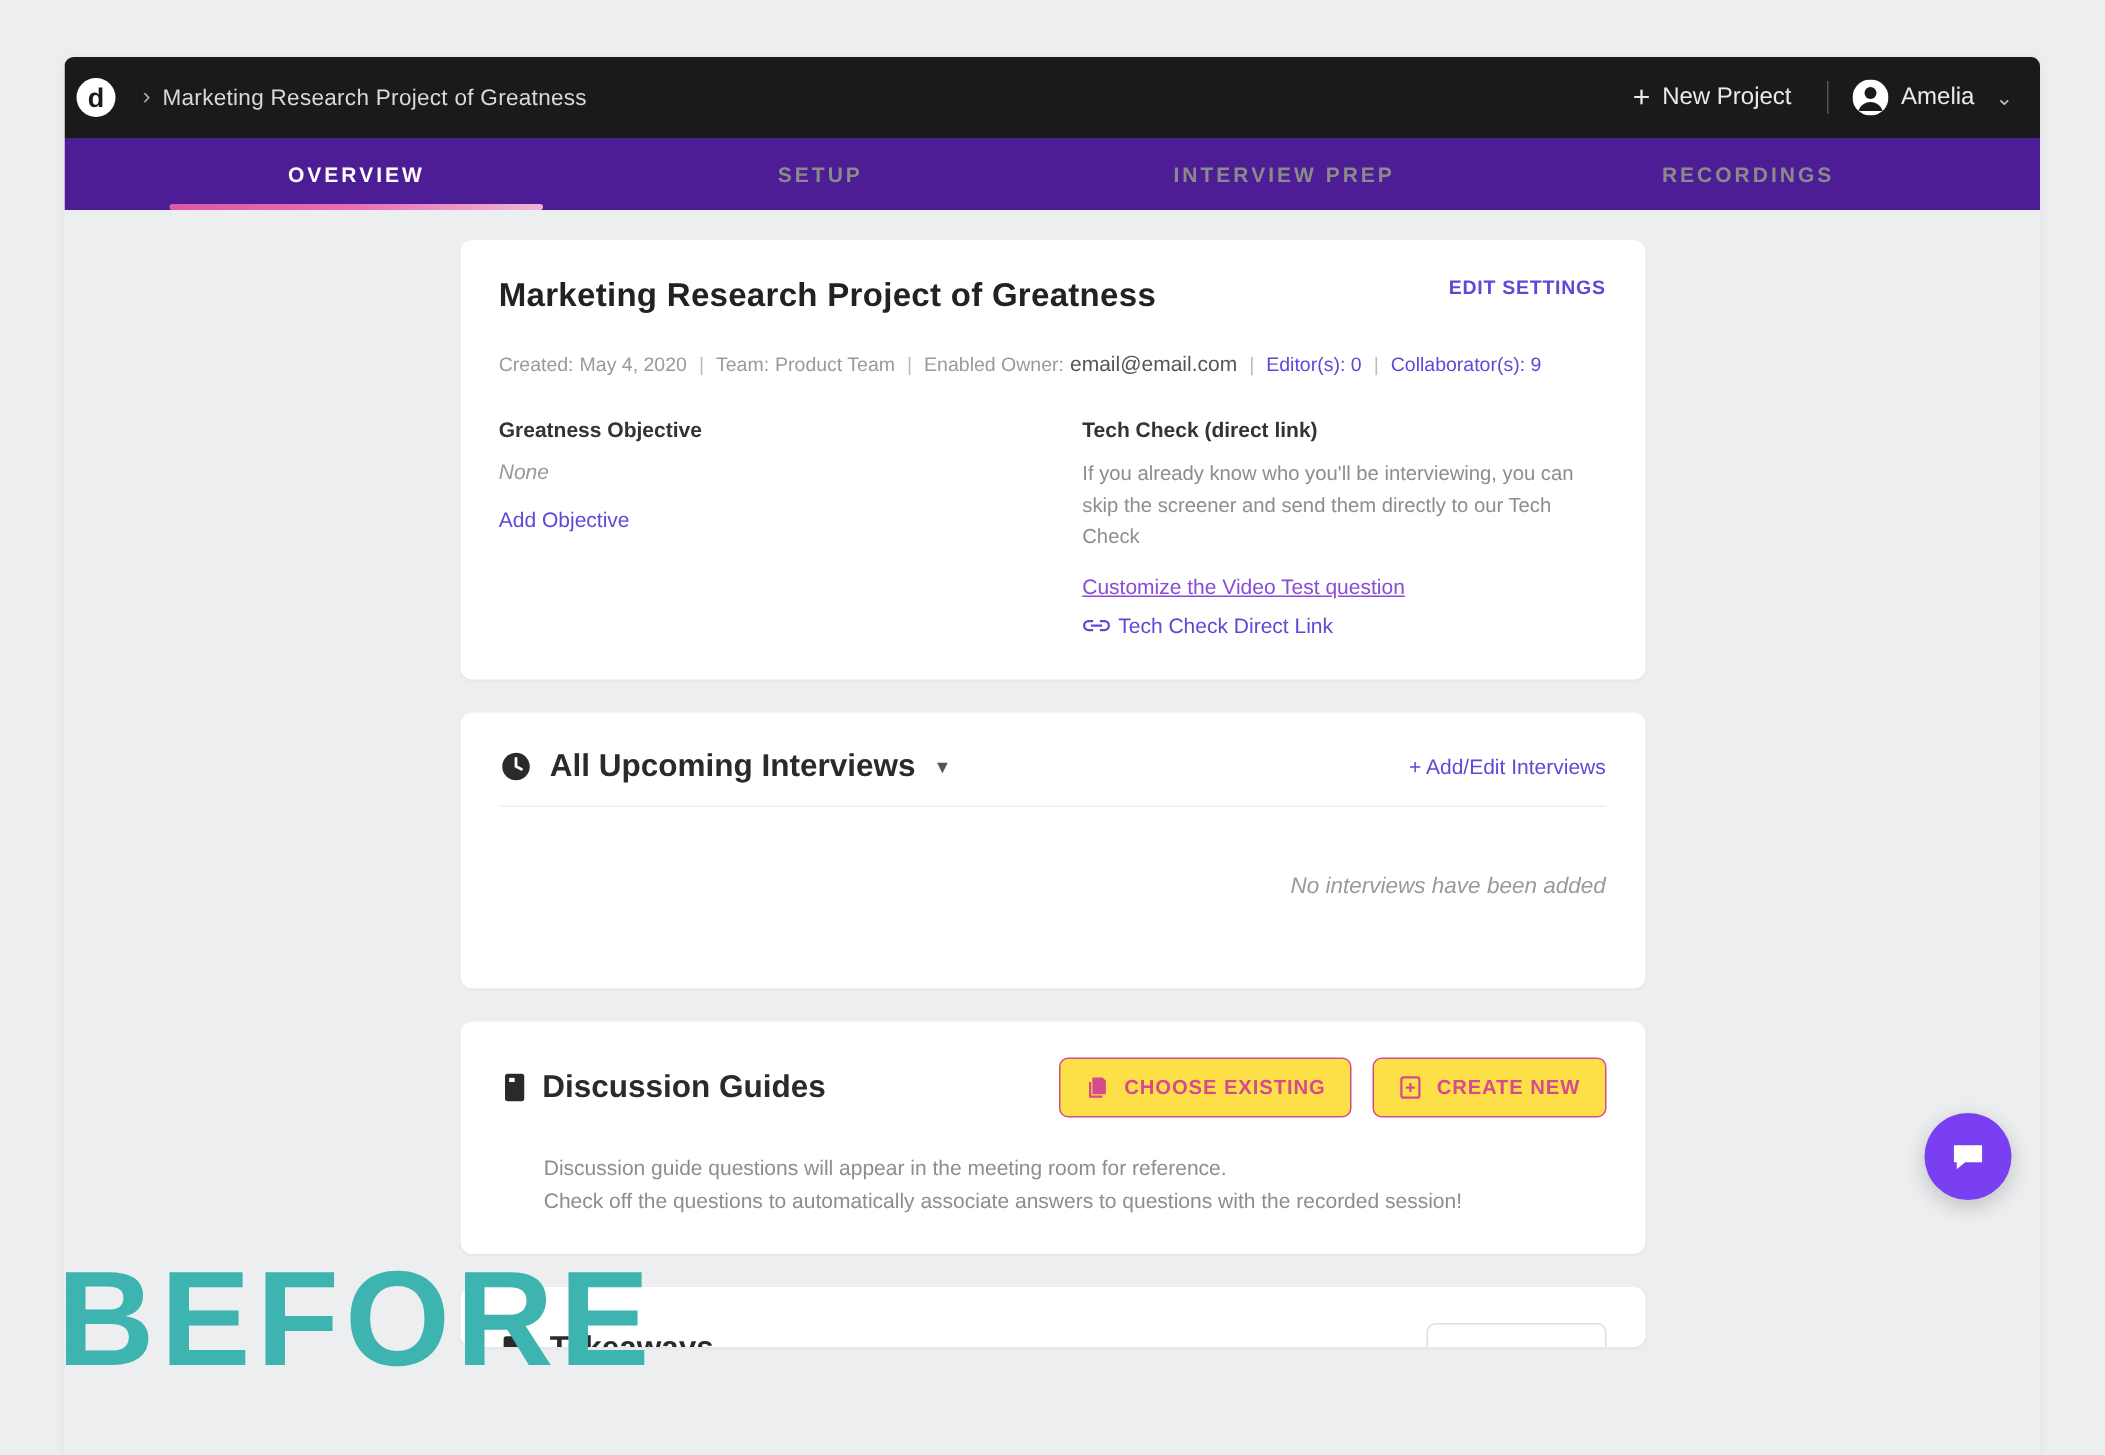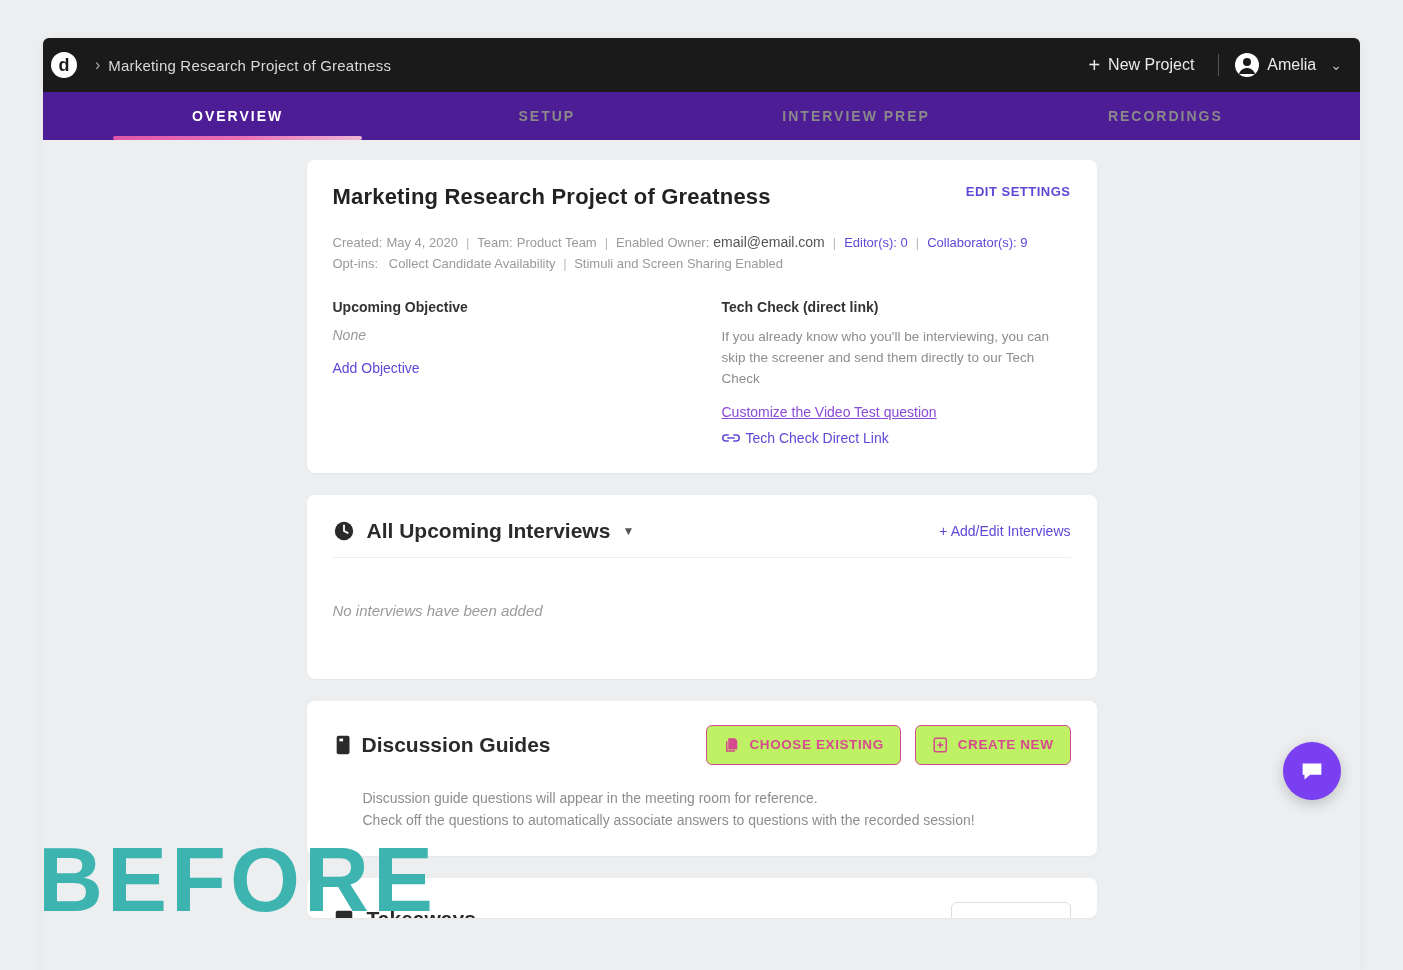--- a/index.html
+++ b/index.html
@@ -102,28 +102,28 @@
   .link { color:#5d49d6; font-size:14px; cursor:pointer; display:inline-flex; align-items:center; gap:6px;text-align:center;}
   .muted { color:#8d8d8d; font-size:13.5px; line-height:1.55; margin-bottom:14px;}
   .purple-link { color:#8a4bd6; font-size:14px; cursor:pointer; display:block; margin-bottom:10px;text-decoration:underline;}
   .link-icon { width:18px; height:14px; }
   
   .section-head { display:flex; align-items:center; justify-content:space-between; padding-bottom:14px; border-bottom:1px solid #eee;}
   .section-title-wrap { display:flex; align-items:center; gap:12px;}
   .section-title { font-size:21px; font-weight:800; color:#2a2a2a;}
   .drop-sm { color:#555; font-size:12px; cursor:pointer;}
   .add-edit { color:#5d49d6; font-size:14px; cursor:pointer;}
-  .empty-msg { text-align:left; color:#9a9a9a; font-style:italic; font-size:15px; padding:44px 0 36px;}
+  .empty-msg { text-align:right; color:#9a9a9a; font-style:italic; font-size:15px; padding:44px 0 36px;}
   
   .dg-head { display:flex; align-items:center; justify-content:space-between;}
   .dg-title-wrap{display:flex;align-items:center;gap:7px;}
   .btn {
     display:inline-flex; align-items:center; gap:8px;
     border:1.5px solid #d64b8e; color:#d64b8e;
-    background:#bef264; border-radius:6px;
+    background:#fde047; border-radius:6px;
     padding:10px 16px; font-weight:800; font-size:13.5px;
     letter-spacing:0.6px; cursor:pointer;
   }
   .btn svg{width:18px;height:18px;}
   .dg-actions{display:flex;gap:14px;}
   .dg-desc { color:#8d8d8d; font-size:14px; line-height:1.6; margin-top:22px; padding-left:30px;}
   
   .takeaways-card { padding-bottom:8px; overflow:hidden; height:40px;}
   .tw-head{display:flex;align-items:center;justify-content:space-between;}
   .tw-title-wrap{display:flex;align-items:center;gap:12px;}
@@ -198,31 +198,24 @@
         <span>Team:</span>
         <span>Product Team</span>
         <span class="meta-sep">|</span>
         <span>Enabled Owner:</span>
         <span class="email">email@email.com</span>
         <span class="meta-sep">|</span>
         <span class="meta-link">Editor(s): 0</span>
         <span class="meta-sep">|</span>
         <span class="meta-link">Collaborator(s): 9</span>
       </div>
-      <div class="optins">
-        <span>Opt-ins:</span>
-        &nbsp;
-        <span>Collect Candidate Availability</span>
-        <span class="meta-sep">|</span>
-        <span>Stimuli and Screen Sharing Enabled</span>
-      </div>
 
       <div class="two-col">
         <div class="col">
-          <h4>Upcoming Objective</h4>
+          <h4>Greatness Objective</h4>
           <div class="none">None</div>
           <span class="link">Add Objective</span>
         </div>
         <div class="col">
           <h4>Tech Check (direct link)</h4>
           <div class="muted">If you already know who you'll be interviewing, you can skip the screener and send them directly to our Tech Check</div>
           <span class="purple-link">Customize the Video Test question</span>
           <span class="link">
             <svg class="link-icon" viewBox="0 0 24 16">
                 <path fill="none" stroke="#5d49d6" stroke-width="2" d="M9 8H5a4 4 0 010-8h4M15 0h4a4 4 0 010 8h-4M7 4h10" transform="translate(0 4)"></path>

